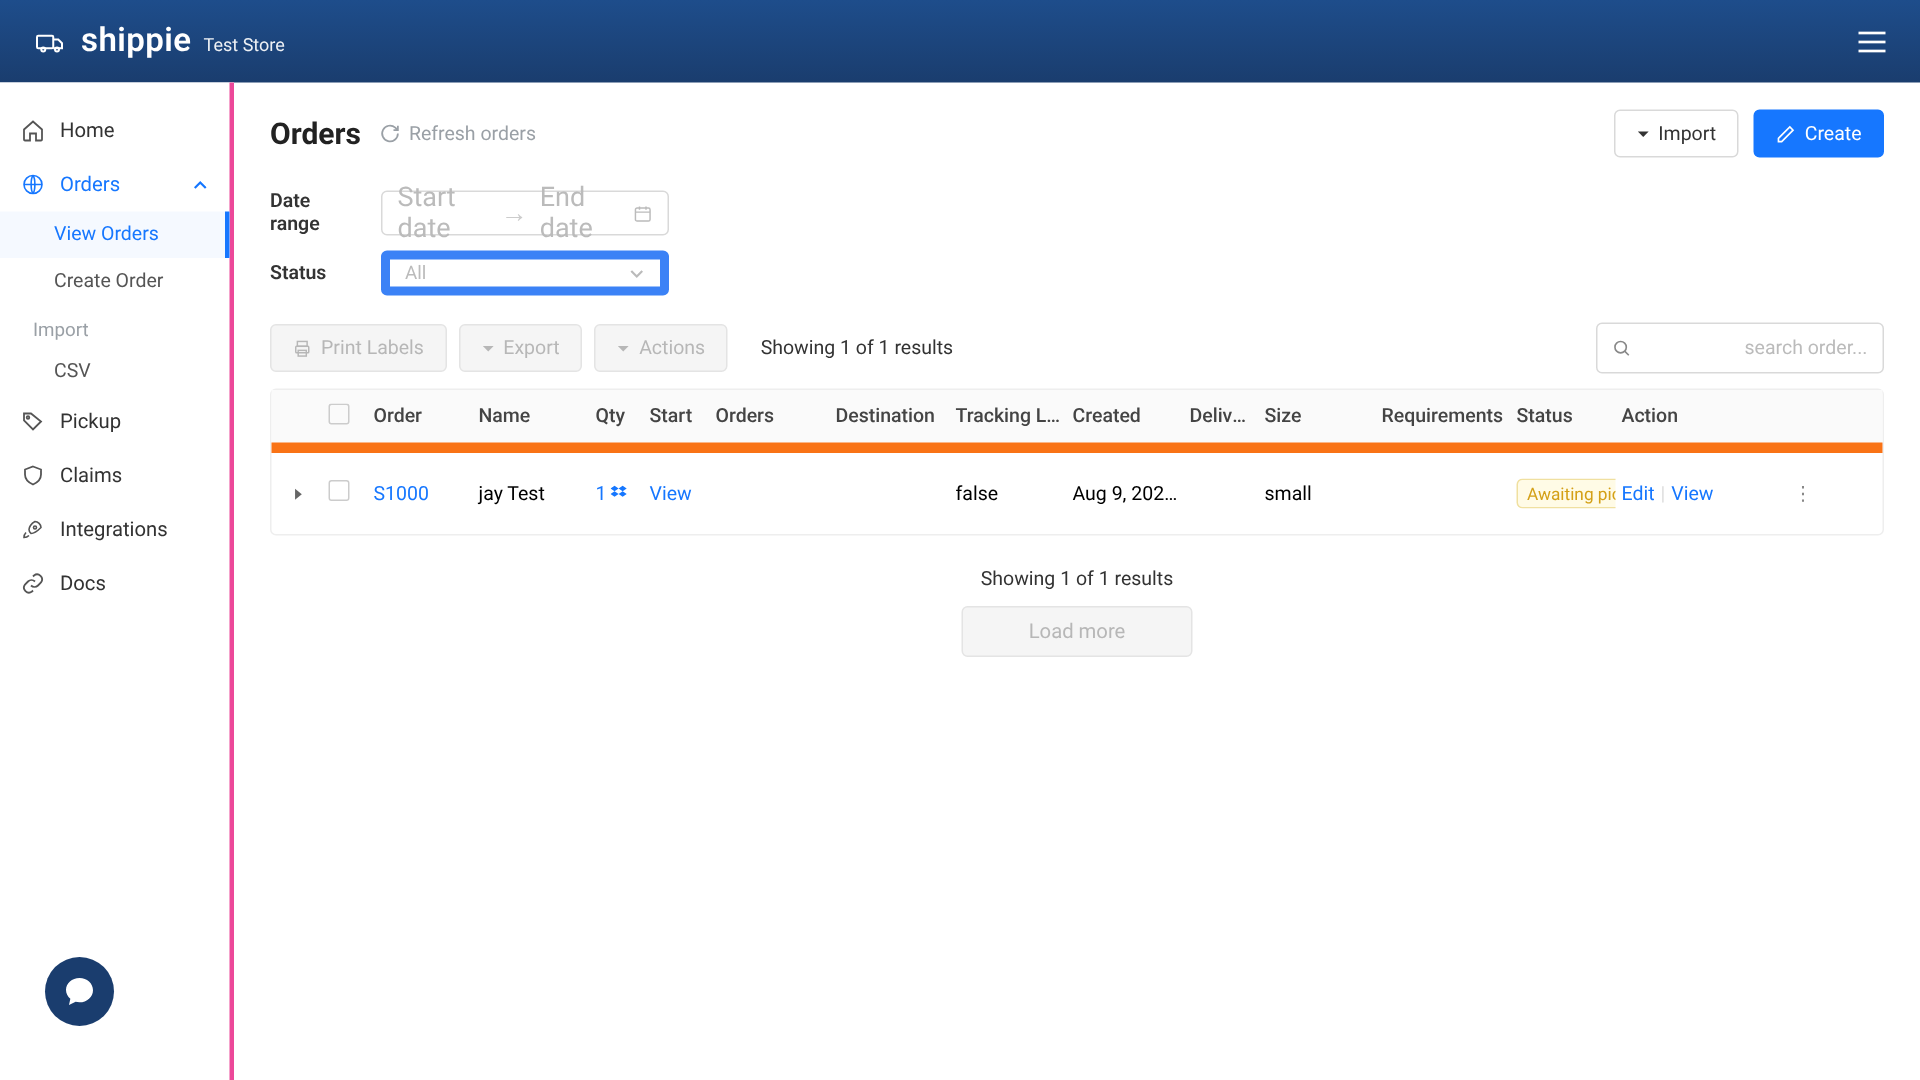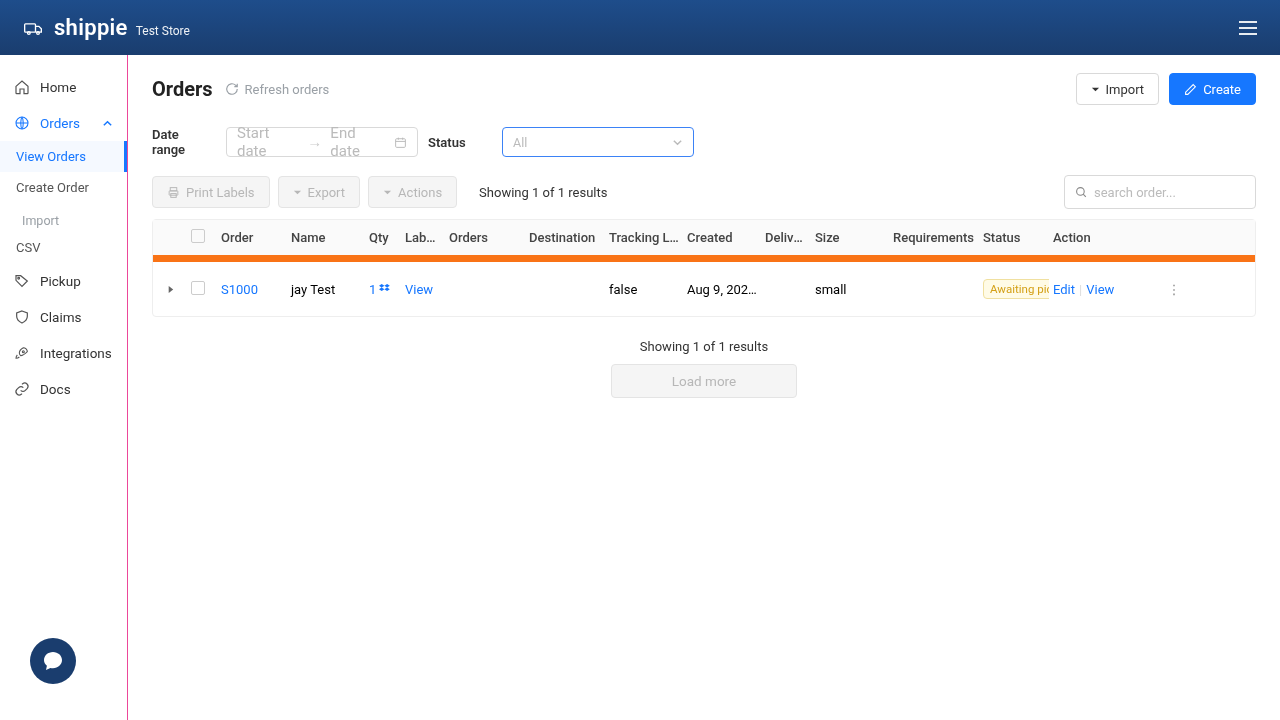--- a/index.html
+++ b/index.html
@@ -9,71 +9,71 @@
 .topbar { height: 55px; background: linear-gradient(180deg, #1e4d8b 0%, #1a3d6e 100%); display: flex; align-items: center; justify-content: space-between; padding: 0 22px; color: #fff; }
 .brand { display: flex; align-items: center; gap: 10px; }
 .brand-logo { display: flex; align-items: baseline; gap: 8px; }
 .brand-name { font-size: 22px; font-weight: 600; letter-spacing: .3px; }
 .brand-sub { font-size: 12px; opacity: .92; }
 .hamburger { cursor: pointer; }
 
 .main { display: flex; height: calc(100% - 55px); }
 
 
-.sidebar { width: 128px; border-right: 1px solid #ec4899; padding-top: 14px; background: #fff; position: relative; flex-shrink: 0; }
+.sidebar { width: 156px; border-right: 3px solid #ec4899; padding-top: 14px; background: #fff; position: relative; flex-shrink: 0; }
 .nav-item { display: flex; align-items: center; gap: 10px; padding: 10px 14px; font-size: 13.5px; color: #333; cursor: pointer; position: relative; }
 .nav-item.active { color: #1677ff; }
-.nav-sub { padding-left: 16px; font-size: 13px; color: #555; padding-top: 8px; padding-bottom: 8px; cursor: pointer; }
+.nav-sub { padding-left: 36px; font-size: 13px; color: #555; padding-top: 8px; padding-bottom: 8px; cursor: pointer; }
 .nav-sub.active { color: #1677ff; border-right: 3px solid #1677ff; background: #f5f9ff; }
 .nav-heading { padding: 10px 14px 4px 22px; font-size: 12.5px; color: #9aa0a6; }
 .chevron { margin-left: auto; }
 
 .chat-fab { position: absolute; left: 30px; bottom: 36px; width: 46px; height: 46px; border-radius: 50%; background: #1a3d6e; display: flex; align-items: center; justify-content: center; cursor: pointer; color: #fff; }
 
 
 .content { flex: 1; padding: 18px 24px; overflow: auto; }
 .page-head { display: flex; align-items: center; justify-content: space-between; margin-bottom: 22px; }
 .page-head-left { display: flex; align-items: center; gap: 12px; }
 .page-title { font-size: 20px; font-weight: 700; color: #222; }
 .refresh { display: flex; align-items: center; gap: 6px; color: #9aa0a6; font-size: 13px; cursor: pointer; }
 .page-actions { display: flex; gap: 10px; }
 .btn { height: 32px; padding: 0 14px; border-radius: 4px; border: 1px solid #d9d9d9; background: #fff; font-size: 13px; display: inline-flex; align-items: center; gap: 6px; cursor: pointer; color: #333; }
 .btn-primary { background: #1677ff; border-color: #1677ff; color: #fff; }
 
-.filters { display: flex; flex-direction: row; gap: 10px; margin-bottom: 18px; }
+.filters { display: flex; flex-direction: column; gap: 10px; margin-bottom: 18px; }
 .filter-row { display: flex; align-items: center; gap: 12px; }
 .filter-label { width: 62px; font-size: 13px; font-weight: 600; color: #333; }
-.range-picker { display: flex; align-items: center; border: 1px solid #d9d9d9; border-radius: 4px; height: 30px; padding: 0 10px; width: 192px; font-size: 15px; color: #bbb; gap: 8px; }
+.range-picker { display: flex; align-items: center; border: 1px solid #d9d9d9; border-radius: 4px; height: 30px; padding: 0 10px; width: 192px; font-size: 18px; color: #bbb; gap: 8px; }
 .range-sep { color: #ccc; }
-.select { border: 1px solid #3b82f6; border-radius: 4px; height: 30px; width: 192px; padding: 0 10px; font-size: 12.5px; color: #bbb; display: flex; align-items: center; justify-content: space-between; }
+.select { border: 6px solid #3b82f6; border-radius: 4px; height: 30px; width: 192px; padding: 0 10px; font-size: 12.5px; color: #bbb; display: flex; align-items: center; justify-content: space-between; }
 
 .toolbar { display: flex; align-items: center; margin-bottom: 10px; }
 .tool-left { display: flex; gap: 8px; align-items: center; }
 .btn-disabled { background: #f5f5f5; color: #b7b7b7; cursor: not-allowed; border-color: #e4e4e4; }
 .results-text { font-size: 13px; color: #333; margin-left: 14px; }
-.search { margin-left: auto; display: flex; align-items: center; gap: 6px; border: 1px solid #d9d9d9; border-radius: 4px; height: 30px; width: 192px; padding: 16px 10px; font-size: 13px; color: #bbb; }
+.search { margin-left: auto; display: flex; align-items: center; gap: 6px; border: 1px solid #d9d9d9; border-radius: 4px; height: 30px; width: 192px; padding: 16px 10px; font-size: 13px; color: #bbb; justify-content: space-between; }
 
 
 .table { border: 1px solid #eee; border-radius: 4px; }
 .thead, .trow { display: grid; grid-template-columns: 34px 30px 70px 78px 36px 44px 80px 80px 78px 78px 50px 78px 90px 70px 110px 30px; align-items: center; font-size: 13px; }
 .thead { background: #fafafa; height: 42px; color: #444; font-weight: 500; border-bottom: 7px solid #f97316; }
 .thead > div, .trow > div { padding: 0 4px; white-space: nowrap; overflow: hidden; text-overflow: ellipsis; }
 .trow { height: 54px; border-bottom: 1px solid #f3f3f3; }
 .trow:last-child { border-bottom: none; }
 .checkbox { width: 14px; height: 14px; border: 1px solid #ccc; border-radius: 2px; display: inline-block; cursor: pointer; }
 .expander { cursor: pointer; color: #666; display: flex; justify-content: center; }
 .link { color: #1677ff; cursor: pointer; }
 .qty-cell { color: #1677ff; display: flex; align-items: center; gap: 3px; }
 .redact { width: 62px; height: 14px; background: #ef2c1f; border-radius: 8px; }
 .badge { background: #fffbe6; color: #d4a017; border: 1px solid #f0e0a0; font-size: 11.5px; padding: 2px 6px; border-radius: 4px; display: inline-block; }
 .divider { color: #ddd; margin: 0 4px; }
 .row-action { display: flex; align-items: center; }
 
 .footer-results { text-align: center; font-size: 13px; color: #333; margin: 22px 0 10px; }
-.load-more { display: block; margin: 0 auto; height: 34px; width: 186px; border: 1px solid #e4e4e4; background: #f5f5f5; color: #b7b7b7; border-radius: 4px; font-size: 13.5px; cursor: not-allowed; }
+.load-more { display: block; margin: 0 auto; height: 34px; width: 154px; border: 1px solid #e4e4e4; background: #f5f5f5; color: #b7b7b7; border-radius: 4px; font-size: 13.5px; cursor: not-allowed; }
 
 svg { display: block; }
 </style>
 </head>
 <body>
 
 <div class="topbar">
   <div class="brand">
     <span>
       <svg width="22" height="20" viewBox="0 0 24 24" fill="none" stroke="#fff" stroke-width="1.6">
@@ -274,21 +274,21 @@
       </div>
     </div>
 
     <div class="table">
       <div class="thead">
         <div></div>
         <div><span class="checkbox"></span></div>
         <div>Order</div>
         <div>Name</div>
         <div>Qty</div>
-        <div>Labels</div>
+        <div>Start</div>
         <div>Orders</div>
         <div>Destination</div>
         <div>Tracking Link</div>
         <div>Created</div>
         <div>Delivered</div>
         <div>Size</div>
         <div>Requirements</div>
         <div>Status</div>
         <div>Action</div>
         <div></div>

